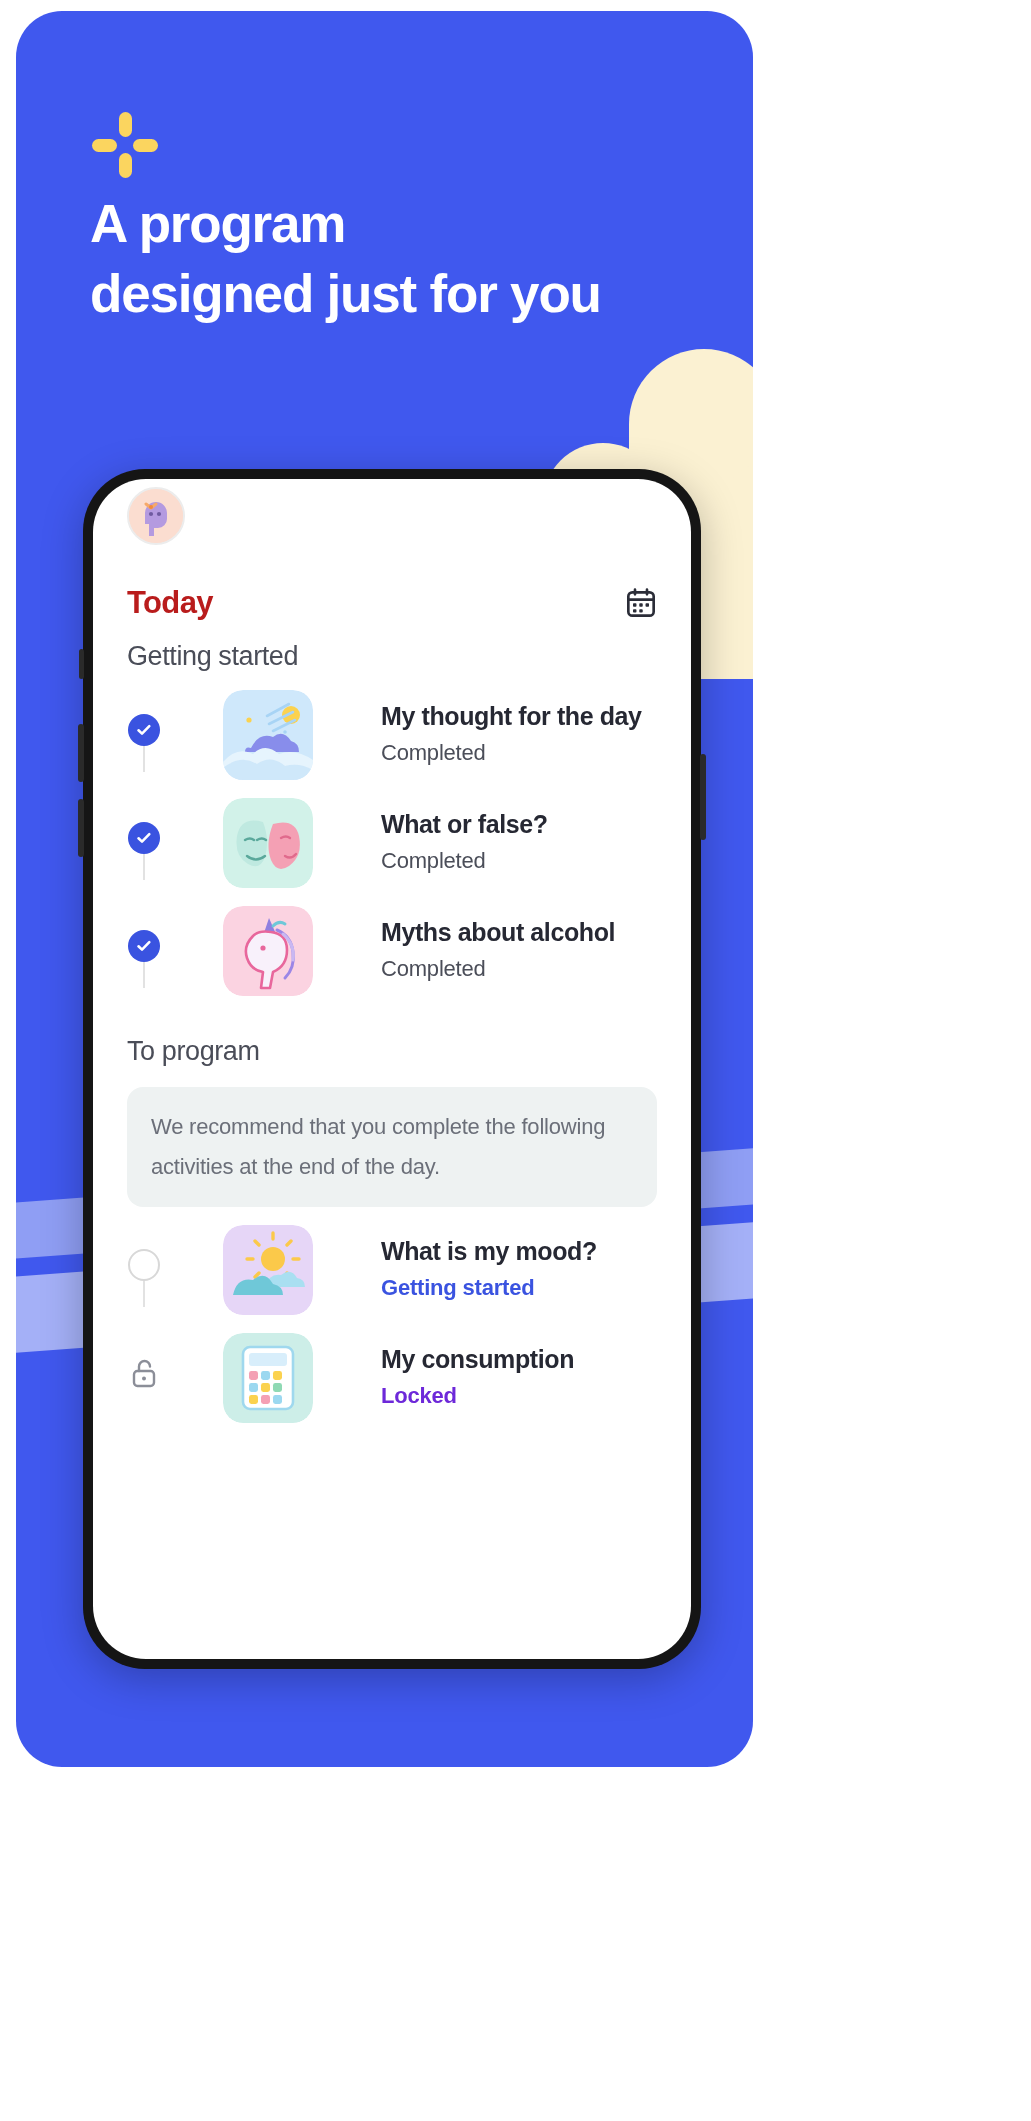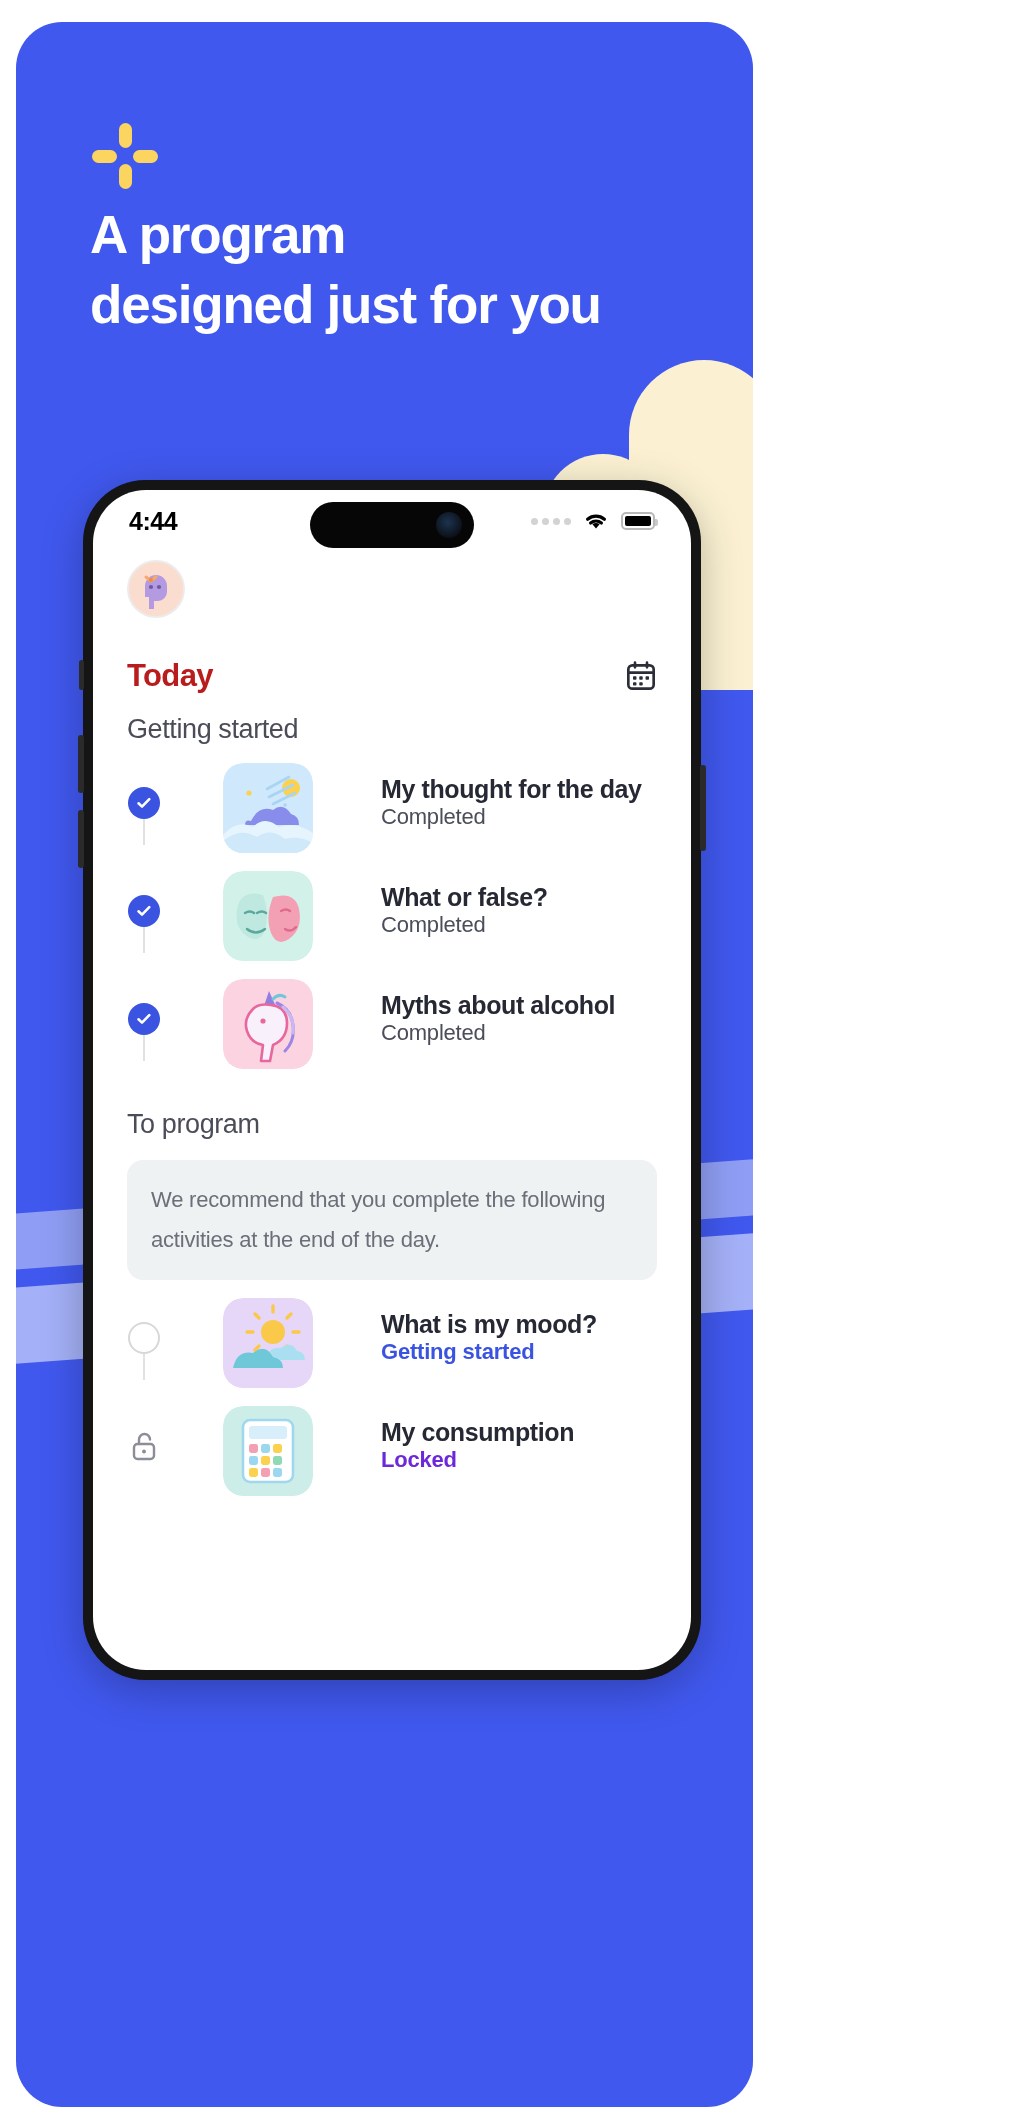--- a/index.html
+++ b/index.html
@@ -7,22 +7,22 @@
   body {
     font-family: "Liberation Sans", sans-serif;
     background:#ffffff;
     overflow:hidden;
     position:relative;
   }
 
   
   .poster{
     position:absolute;
-    left:16px; top:22px;
-    width:737px; height:2085px;
+    left:16px; top:11px;
+    width:737px; height:1756px;
     background:#4058ee;
     border-radius:46px;
     overflow:hidden;
   }
 
   
   .blob{ position:absolute; background:#fbf1d2; }
   .blob-a{
     width:150px; height:330px;
     left:613px; top:338px;
@@ -203,21 +203,21 @@
     overflow:hidden; position:relative;
   }
   .thumb svg{ display:block; }
 
   .task-text{ margin-left:20px; padding-top:12px; }
   .task-title{
     font-size:25px; font-weight:bold; color:#262833;
     letter-spacing:-.4px;
   }
   .task-status{
-    font-size:22px; color:#4b4e59; 
+    font-size:22px; color:#4b4e59; margin-top:9px;
     letter-spacing:-.2px;
   }
   .task-status.accent{ color:#3a53e0; font-weight:bold; }
   .task-status.locked{ color:#6d28d9; font-weight:bold; }
 
   .recommend{
     background:#eef2f2;
     border-radius:16px;
     padding:20px 24px;
     margin-top:20px;
@@ -251,42 +251,20 @@
   </div>
 
   <div class="phone">
     <div class="btn-side btn-left-1"></div>
     <div class="btn-side btn-left-2"></div>
     <div class="btn-side btn-left-3"></div>
     <div class="btn-side btn-right-1"></div>
 
     <div class="phone-inner">
 
-      <div class="statusbar">
-        <div class="sb-time">4:44</div>
-        <div class="island">
-          <div class="cam"></div>
-        </div>
-        <div class="sb-right">
-          <div class="dots">
-            <i></i>
-              <i></i>
-              <i></i>
-              <i></i>
-          </div>
-          <svg class="wifi" viewBox="0 0 26 20">
-            <path d="M13 17.5 L9.4 13.3 a5.8 5.8 0 0 1 7.2 0 Z" fill="#000"></path>
-            <path d="M4.6 8.2 a13 13 0 0 1 16.8 0" stroke="#000" stroke-width="3.2" fill="none" stroke-linecap="round"></path>
-            <path d="M7.6 12.1 a8.6 8.6 0 0 1 10.8 0" stroke="#000" stroke-width="3.2" fill="none" stroke-linecap="round"></path>
-          </svg>
-          <div class="battery">
-            <div class="fill"></div>
-          </div>
-        </div>
-      </div>
 
       <div class="app">
 
         <div class="avatar">
           <svg width="54" height="54" viewBox="0 0 54 54">
             <circle cx="27" cy="27" r="27" fill="#fbddd0"></circle>
             <path d="M16 24 a11 11 0 0 1 22 0 v6 a9 9 0 0 1 -9 9 h-4 v8 h-5 v-12 h-4 z" fill="#b49ae0"></path>
             <circle cx="22" cy="25" r="2.1" fill="#6f5aa0"></circle>
             <circle cx="30" cy="25" r="2.1" fill="#6f5aa0"></circle>
             <path d="M17 15 l5 4 M27 15 l-5 4" stroke="#f6a96a" stroke-width="3" stroke-linecap="round" fill="none"></path>

